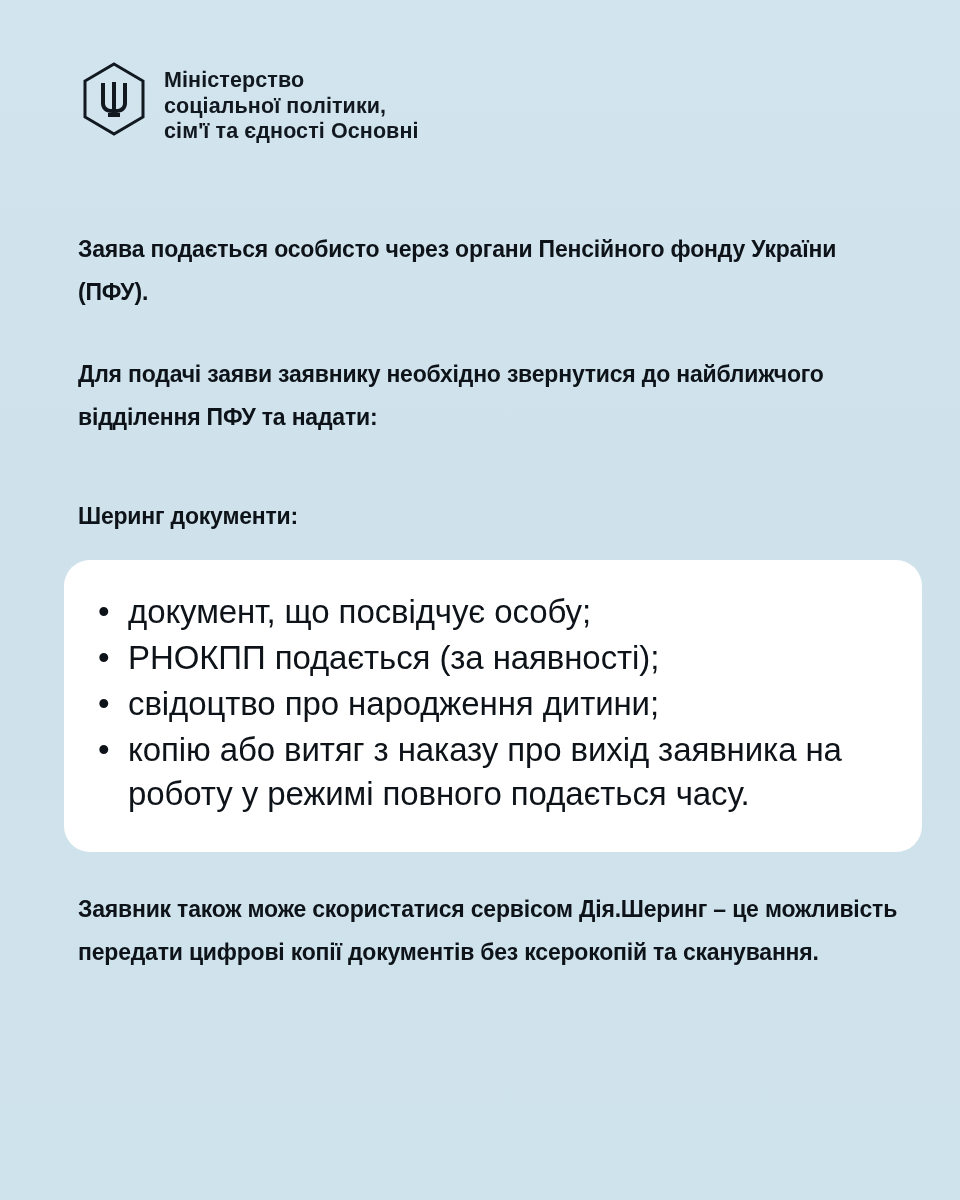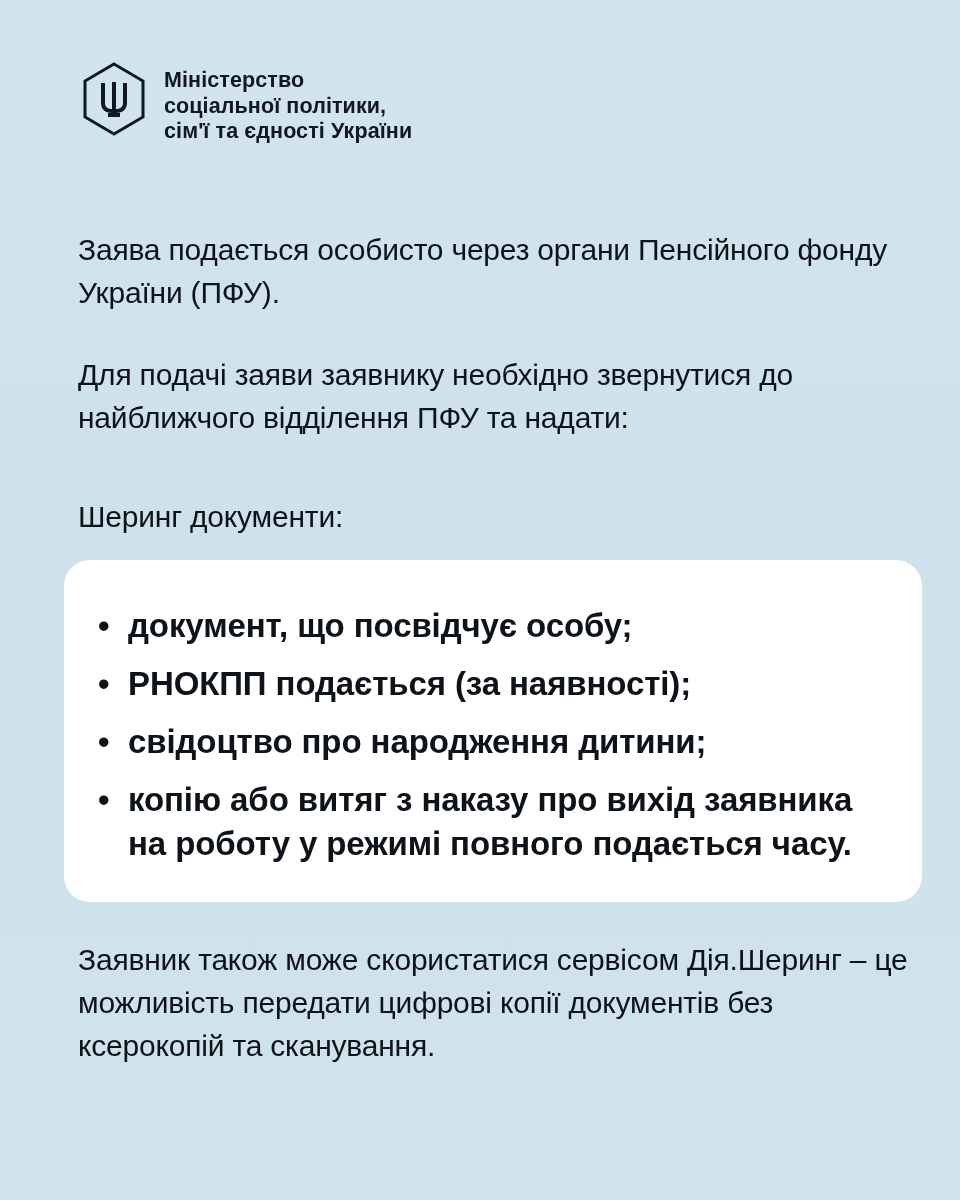--- a/index.html
+++ b/index.html
@@ -48,23 +48,23 @@
   }
 
   
   .content {
     position: absolute;
     left: 78px;
     top: 228px;
     width: 830px;
   }
   .para {
-    font-size: 30px;
+    font-size: 23px;
     line-height: 43px;
-    font-weight: normal;
+    font-weight: bold;
     color: #0d1318;
     letter-spacing: -0.2px;
     white-space: pre-line;
   }
   .para.p1 { margin: 0 0 0 0; }
   .para.p2 { margin: 39px 0 0 0; }
   .para.p3 { margin: 56px 0 0 0; }
 
   
   .card {
@@ -77,25 +77,25 @@
   }
   .card ul {
     margin: 0;
     padding: 0;
     list-style: none;
   }
   .card li {
     font-size: 33px;
     line-height: 44px;
     color: #0d1318;
-    font-weight: bold;
+    font-weight: normal;
     letter-spacing: -0.1px;
     padding-left: 30px;
     text-indent: -30px;
-    margin: 14px 0 2px 0;
+    margin: 0 0 2px 0;
     white-space: pre-line;
   }
   .card li .bullet {
     display: inline-block;
     width: 30px;
     text-indent: 0;
   }
   .para.p4 {
     margin: 36px 0 0 0;
   }
@@ -112,21 +112,21 @@
         <g fill="#111820">
           <rect x="30" y="20" width="4" height="34"></rect>
           <path d="M19 21 h4 v20 c0 4 3 6 7 6 v4 c-7 0 -11 -4 -11 -10 z"></path>
           <path d="M45 21 h-4 v20 c0 4 -3 6 -7 6 v4 c7 0 11 -4 11 -10 z"></path>
           <rect x="26" y="51" width="12" height="4"></rect>
         </g>
       </svg>
     </div>
     <div class="ministry-name">Міністерство
 соціальної політики,
-сім'ї та єдності України</div>
+сім'ї та єдності Основні</div>
   </div>
 
   <div class="content">
 
     <div class="para p1">Заява подається особисто через органи Пенсійного фонду України (ПФУ).</div>
 
     <div class="para p2">Для подачі заяви заявнику необхідно звернутися до найближчого відділення ПФУ та надати:</div>
 
     <div class="para p3">Шеринг документи:</div>
 

